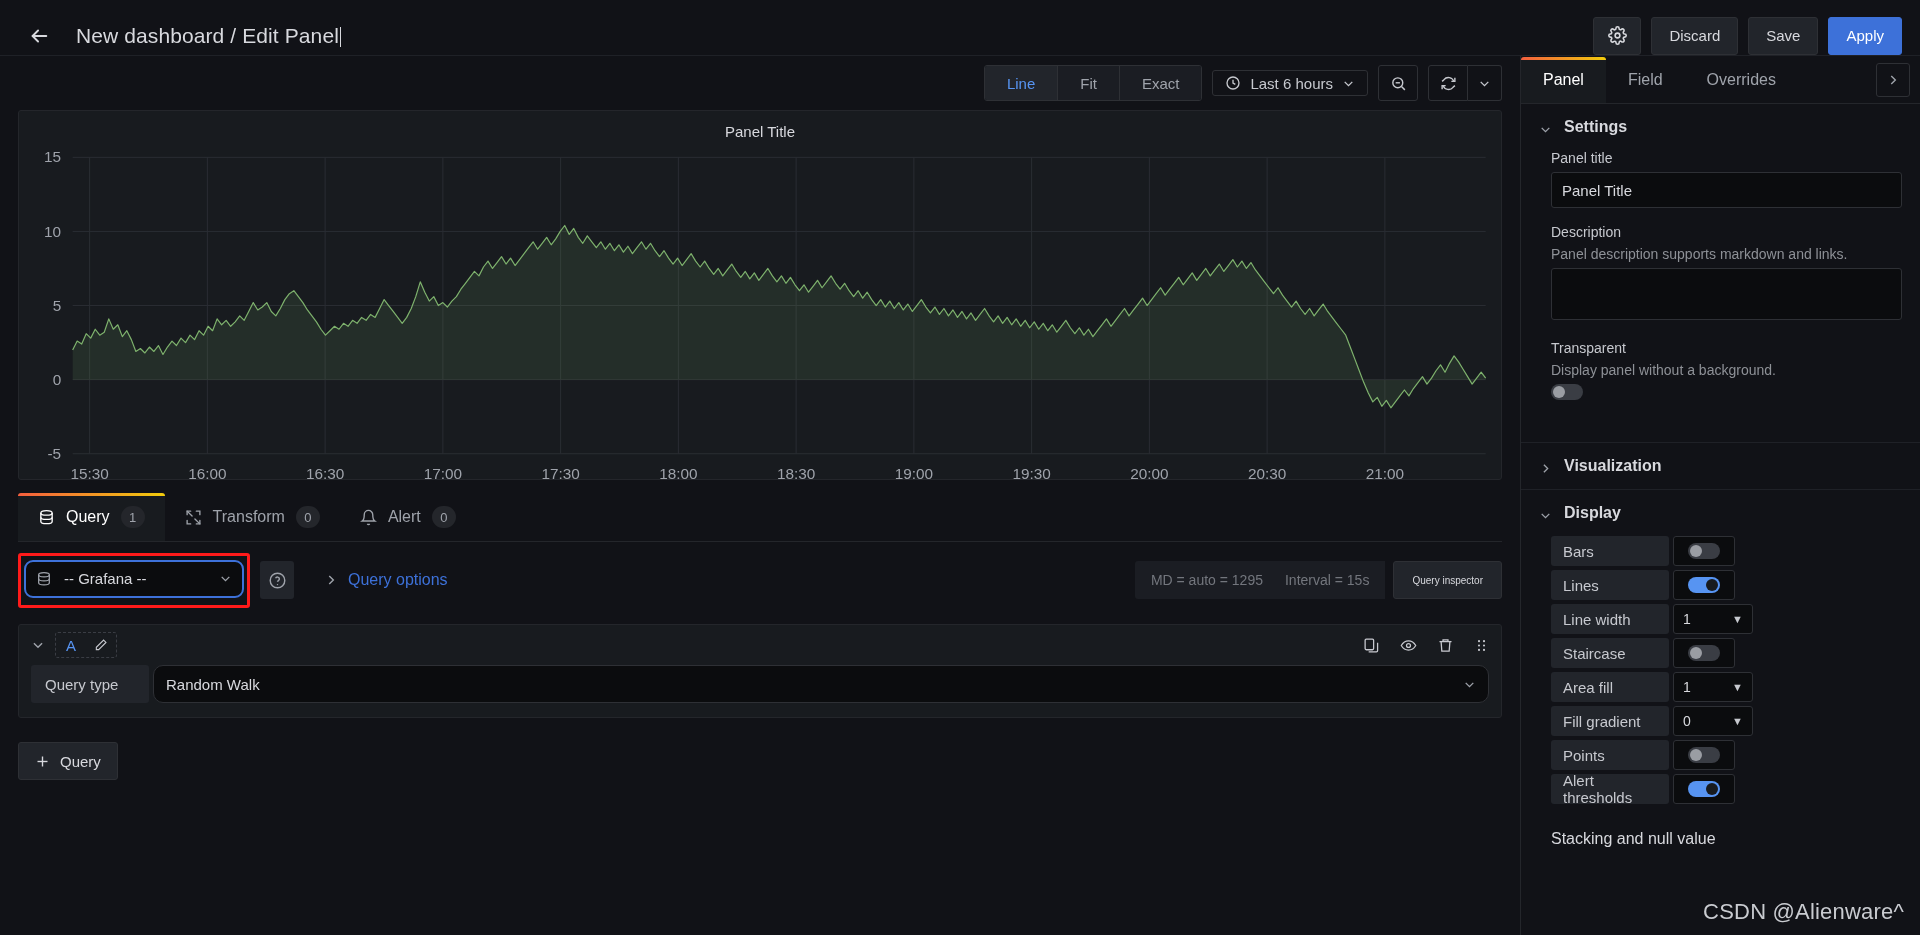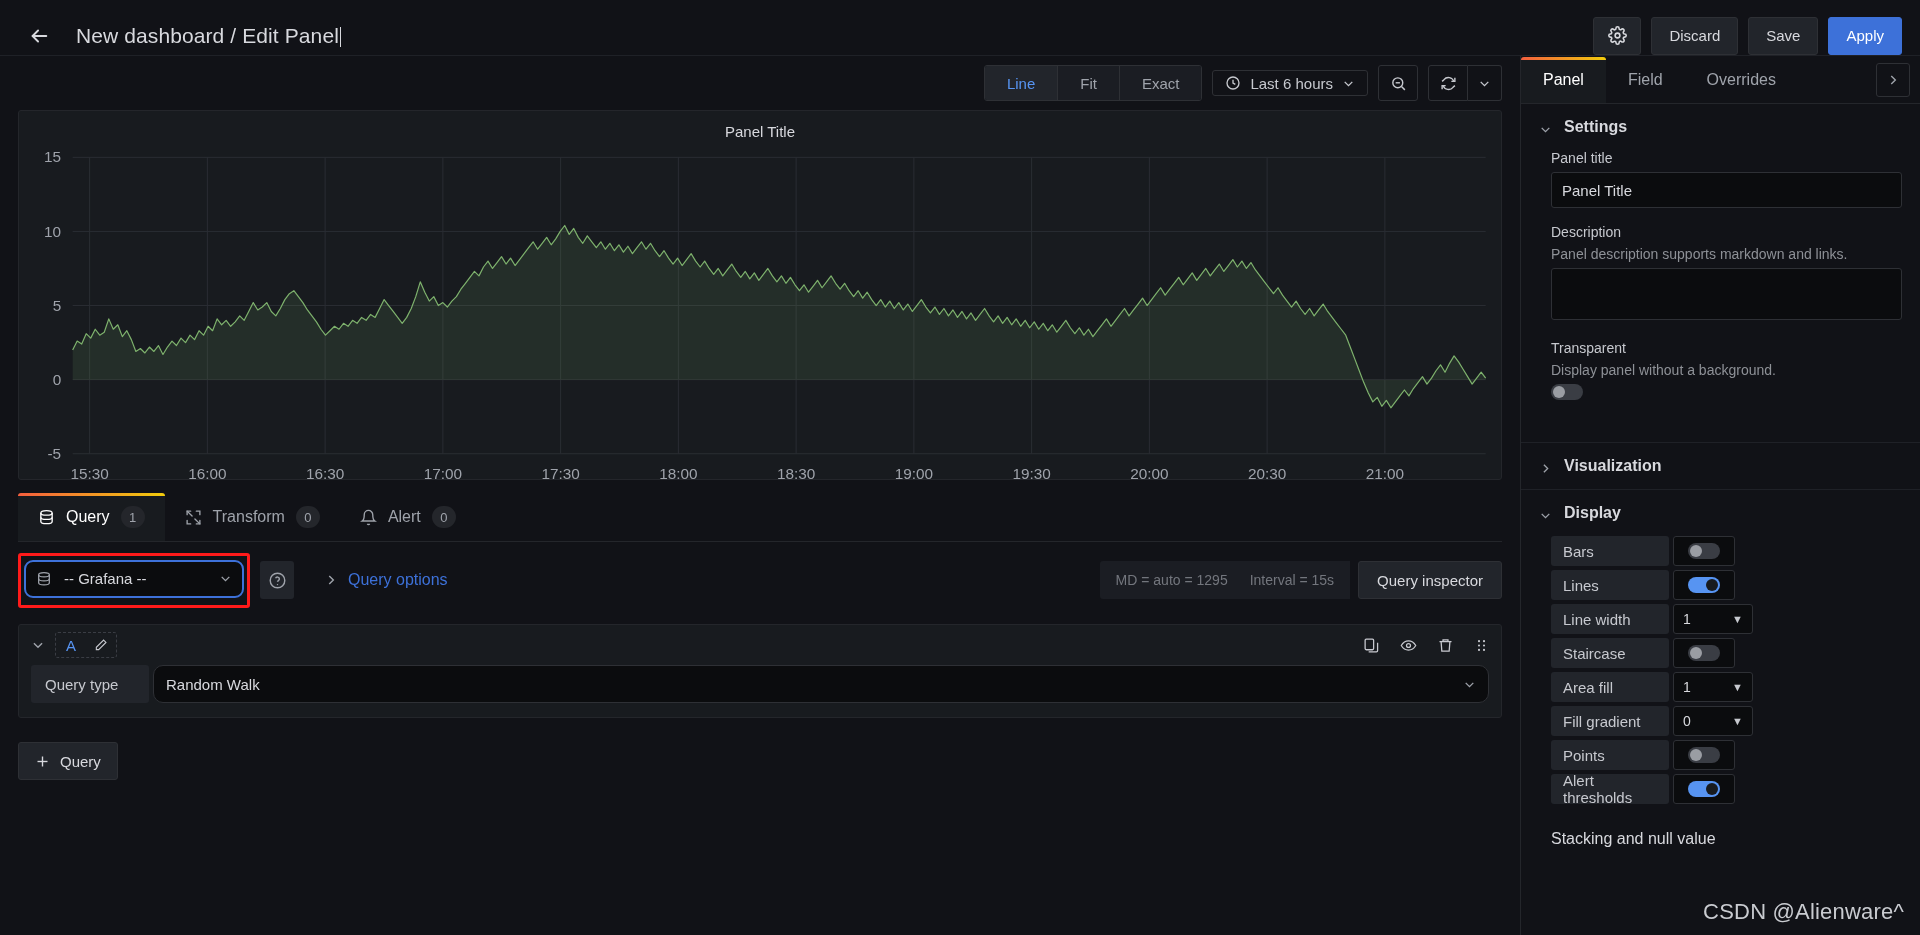--- a/index.html
+++ b/index.html
@@ -130,21 +130,21 @@
   }
   .qopts .chev { color: #9fa3ab; font-size: 15px; }
   .ds-row-right { margin-left: auto; display: flex; align-items: center; gap: 0; }
   .qopt-meta {
     display: flex; align-items: center; gap: 22px; height: 38px; padding: 0 16px;
     background: #1b1d23; border-radius: 3px 0 0 3px; font-size: 14px; color: #73767d;
   }
   .q-inspector {
     height: 38px; padding: 0 18px; display: flex; align-items: center;
     background: #22252b; border: 1px solid #2e3035; border-radius: 3px;
-    font-size: 15px; color: #d8d9de; cursor: pointer; margin-left: 8px;
+    font-size: 10px; color: #d8d9de; cursor: pointer; margin-left: 8px;
   }
 
   .query-editor { margin-top: 22px; background: #181b1f; border: 1px solid #24262b; border-radius: 3px; }
   .qe-header { height: 40px; display: flex; align-items: center; padding: 0 12px; gap: 10px; }
   .qe-collapse { color: #9fa3ab; cursor: pointer; display:flex; align-items:center; }
   .qe-refid {
     display: flex; align-items: center; border: 1px dashed #3a3d44; border-radius: 3px; height: 26px;
   }
   .qe-refid .letter { padding: 0 10px; font-size: 15px; color: #5794f2; cursor: pointer; }
   .qe-refid .pencil { padding: 0 8px; color: #c7c9cf; cursor: pointer; display:flex; align-items:center;}

